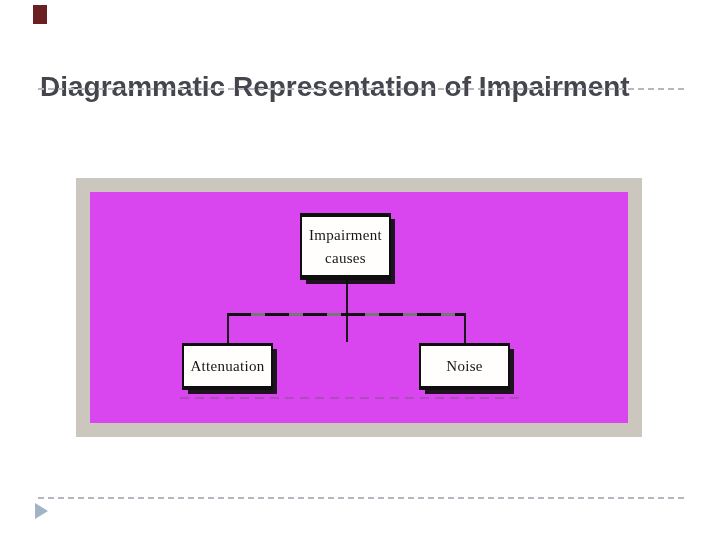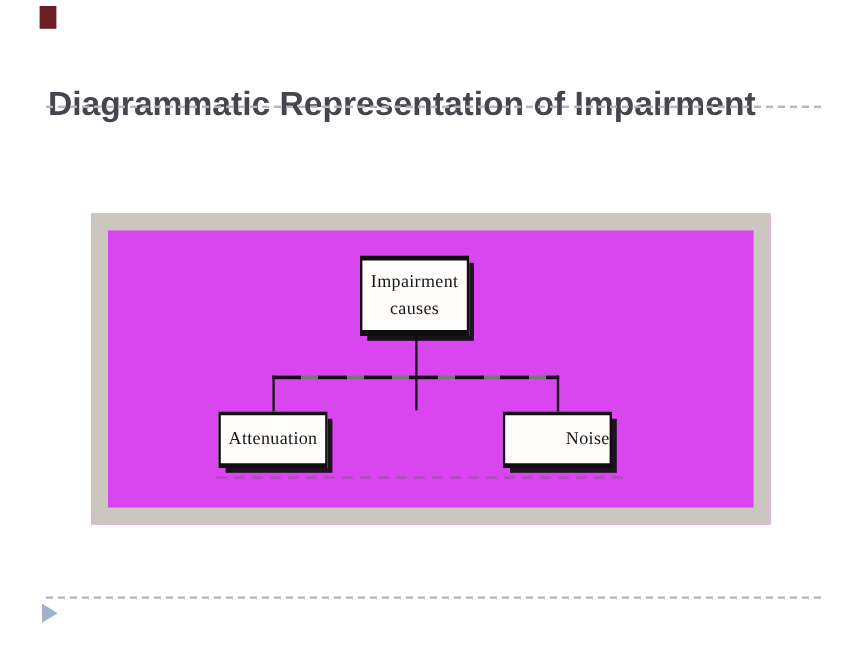--- a/index.html
+++ b/index.html
@@ -106,21 +106,21 @@
   }
   .node.child {
     height: 47px;
     width: 91px;
     border-top-width: 3px;
     border-bottom-width: 4px;
     line-height: 40px;
   }
   .node.child.c0 { left: 92px;  top: 151px; }
   .node.child.c1 { left: 211px; top: 150px; }
-  .node.child.c2 { left: 329px; top: 151px; text-align: right; }
+  .node.child.c2 { left: 329px; top: 151px; }
 
   
   .line {
     position: absolute;
     background: #1a1a1a;
   }
   .line.v { width: 2px; }
   .line.v-root  { left: 256px; top: 88px;  height: 62px; }
   .line.v-left  { left: 137px; top: 121px; height: 30px; }
   .line.v-right { left: 374px; top: 121px; height: 31px; }

